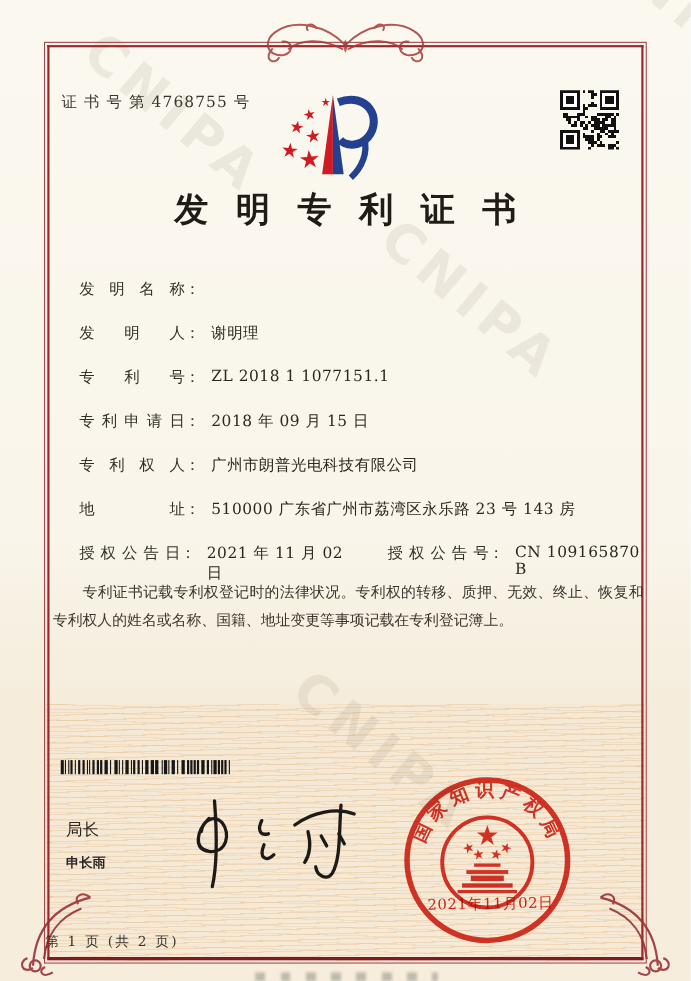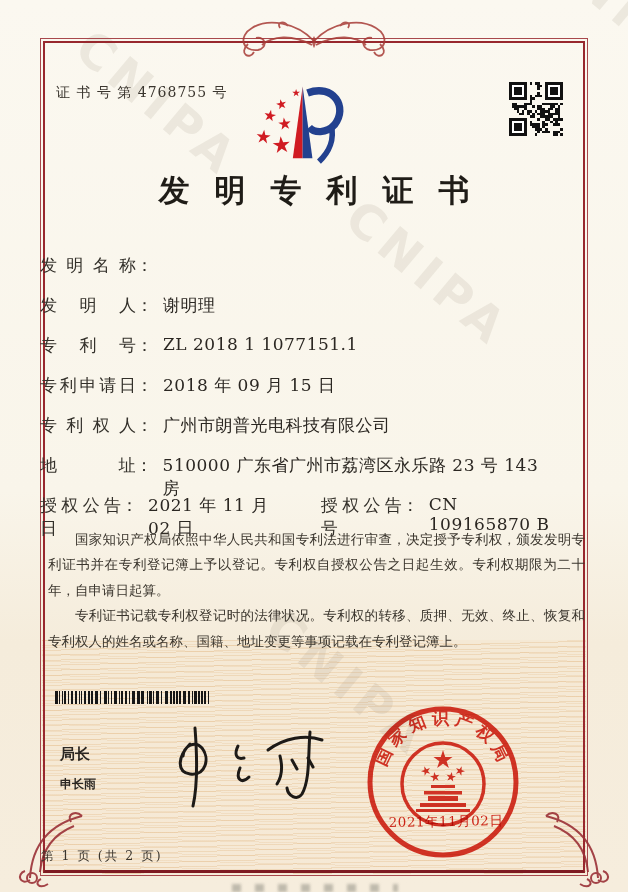--- a/index.html
+++ b/index.html
@@ -26,32 +26,32 @@
     font-weight:bold;font-size:48px;letter-spacing:7px;color:rgba(168,156,134,.17);
     transform:rotate(40deg);white-space:nowrap;pointer-events:none;
   }
   .cert-no{position:absolute;left:56px;top:84px;font-size:14px;letter-spacing:1px;color:#3a352e;}
   .qr{position:absolute;left:509px;top:82px;width:54px;height:54px;}
   .logo{position:absolute;left:252px;top:80px;width:98px;height:88px;}
   .title{
     position:absolute;left:41px;top:170px;width:546px;text-align:center;
     font-size:31px;font-weight:bold;letter-spacing:25px;padding-left:25px;box-sizing:border-box;color:#1f1c17;
   }
-  .fields{position:absolute;left:40px;top:254px;width:520px;font-size:17px;}
+  .fields{position:absolute;left:72px;top:254px;width:520px;font-size:14px;}
   .frow{height:40px;display:flex;align-items:flex-start;}
   .flabel{display:inline-block;width:96px;text-align:justify;text-align-last:justify;color:#33302a;}
   .fcolon{margin-right:10px;color:#33302a;}
   .fvalue{letter-spacing:.5px;color:#2b2722;}
   .grow{display:flex;height:40px;}
   .gpair{display:flex;}
   .gpair.second{margin-left:27px;}
   .paras{position:absolute;left:48px;top:527px;width:537px;font-size:13.5px;line-height:1.88;text-align:justify;color:#3a352d;}
   .paras p{margin:0;text-indent:2em;}
   .barcode{position:absolute;left:55px;top:691px;}
-  .director-label{position:absolute;left:60px;top:745px;font-size:15px;font-weight:700;color:#2b2723;}
+  .director-label{position:absolute;left:60px;top:745px;font-size:15px;font-weight:400;color:#2b2723;}
   .director-name{position:absolute;left:60px;top:776px;font-size:12px;font-weight:700;color:#2b2723;}
   .signature{position:absolute;left:150px;top:722px;}
   .seal{position:absolute;left:363px;top:702px;width:160px;height:160px;mix-blend-mode:multiply;opacity:.93;}
   .seal-date{
     position:absolute;left:378px;top:813px;width:136px;text-align:center;
     font-size:13.5px;color:#d6281c;letter-spacing:.5px;transform:rotate(-1deg);mix-blend-mode:multiply;
   }
   .footer-page{position:absolute;left:41px;top:848px;width:546px;text-align:left;font-size:12.5px;letter-spacing:2px;color:#3a352e;}
   .top-orn{position:absolute;left:204px;top:14px;}
   .corner-orn{position:absolute;}
@@ -296,21 +296,20 @@
       </div>
       <div class="gpair second">
         <span class="flabel">授权公告号</span>
           <span class="fcolon">：</span>
         <span class="fvalue">CN 109165870 B</span>
       </div>
     </div>
   </div>
 
   <div class="paras">
-    <p>国家知识产权局依照中华人民共和国专利法进行审查，决定授予专利权，颁发发明专利证书并在专利登记簿上予以登记。专利权自授权公告之日起生效。专利权期限为二十年，自申请日起算。</p>
     <p>专利证书记载专利权登记时的法律状况。专利权的转移、质押、无效、终止、恢复和专利权人的姓名或名称、国籍、地址变更等事项记载在专利登记簿上。</p>
   </div>
 
   <svg id="barcode" class="barcode" width="158" height="13">
       <rect x="0" y="0" width="3" height="13" fill="#161616"></rect>
       <rect x="4" y="0" width="1" height="13" fill="#161616"></rect>
       <rect x="7" y="0" width="1" height="13" fill="#161616"></rect>
       <rect x="9" y="0" width="2" height="13" fill="#161616"></rect>
       <rect x="13" y="0" width="1" height="13" fill="#161616"></rect>
       <rect x="16" y="0" width="2" height="13" fill="#161616"></rect>

